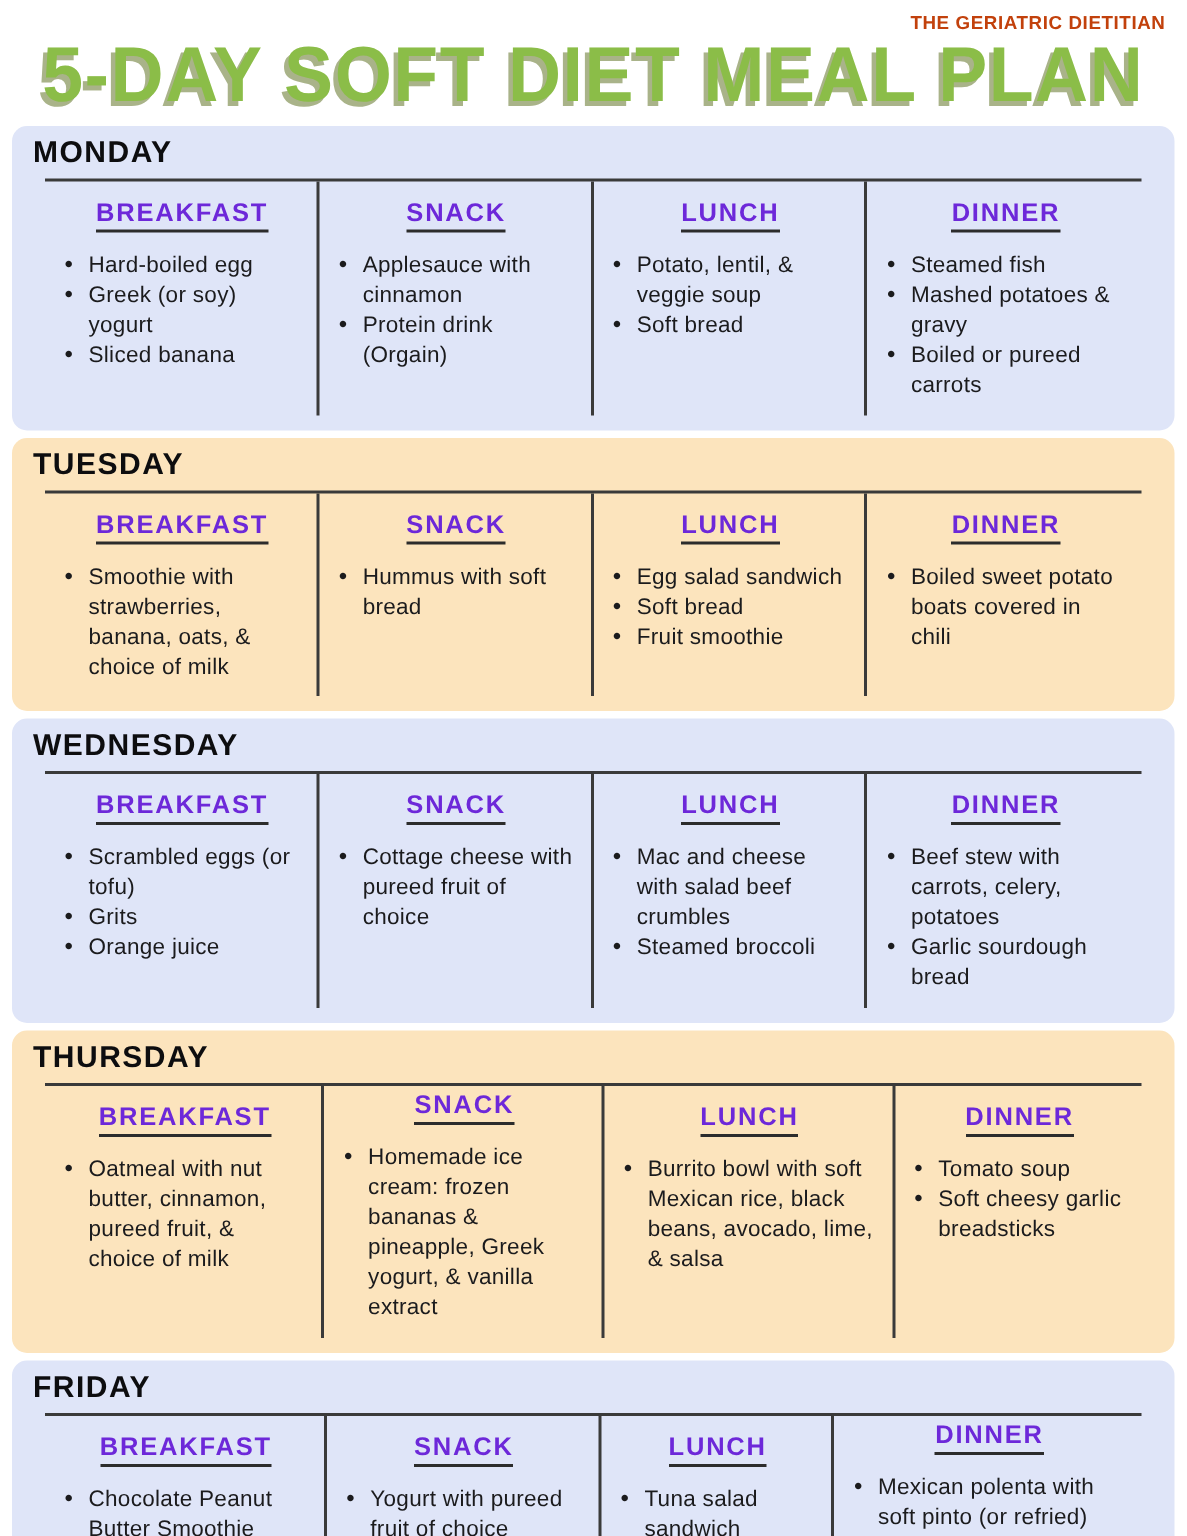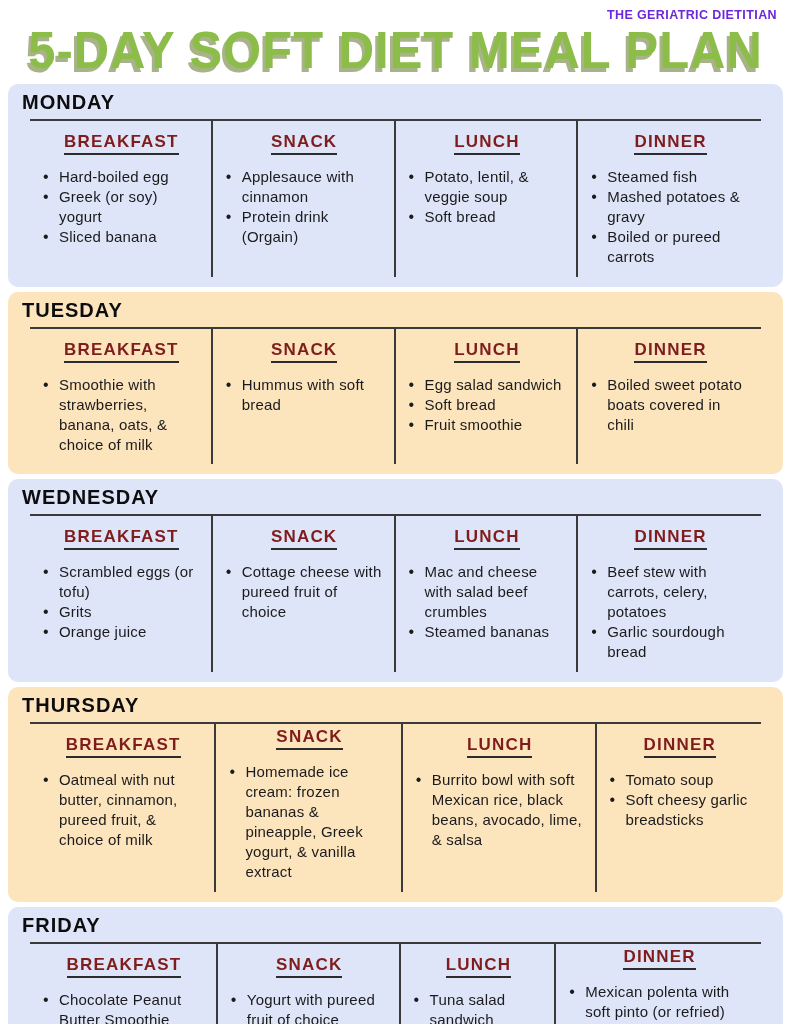--- a/index.html
+++ b/index.html
@@ -18,21 +18,21 @@
     background:#ffffff;
     font-family:"Liberation Sans","DejaVu Sans",sans-serif;
     color:var(--ink);
   }
   .brand{
     text-align:right;
     padding:8px 14px 0 0;
     font-size:12.5px;
     font-weight:bold;
     letter-spacing:.4px;
-    color:#6d28d9;
+    color:#c2410c;
   }
   .main-title{
     text-align:center;
     margin-top:3px;
     margin-bottom:10px;
     font-size:49px;
     line-height:1.0;
     font-weight:bold;
     letter-spacing:1px;
     color:var(--title-green);
@@ -70,21 +70,21 @@
     min-height:118px;
   }
   .col:last-child{border-right:none;}
   .col--lift{padding-top:3px;}
   .meal-h{
     text-align:center;
     font-size:17px;
     font-weight:bold;
     letter-spacing:1.2px;
     margin-bottom:15px;
-    color:#7f1d1d;
+    color:#6d28d9;
   }
   .meal-h span{
     border-bottom:2px solid #2c2c2c;
     padding-bottom:2px;
   }
   .items{
     list-style:none;
     font-size:15px;
     font-weight:normal;
     letter-spacing:.2px;
@@ -195,21 +195,21 @@
     <div class="col">
       <h3 class="meal-h"><span>SNACK</span></h3>
       <ul class="items">
         <li>Cottage cheese with pureed fruit of choice</li>
       </ul>
     </div>
     <div class="col">
       <h3 class="meal-h"><span>LUNCH</span></h3>
       <ul class="items">
         <li>Mac and cheese with salad beef crumbles</li>
-        <li>Steamed bananas</li>
+        <li>Steamed broccoli</li>
       </ul>
     </div>
     <div class="col">
       <h3 class="meal-h"><span>DINNER</span></h3>
       <ul class="items">
         <li>Beef stew with carrots, celery, potatoes</li>
         <li>Garlic sourdough bread</li>
       </ul>
     </div>
   </div>

